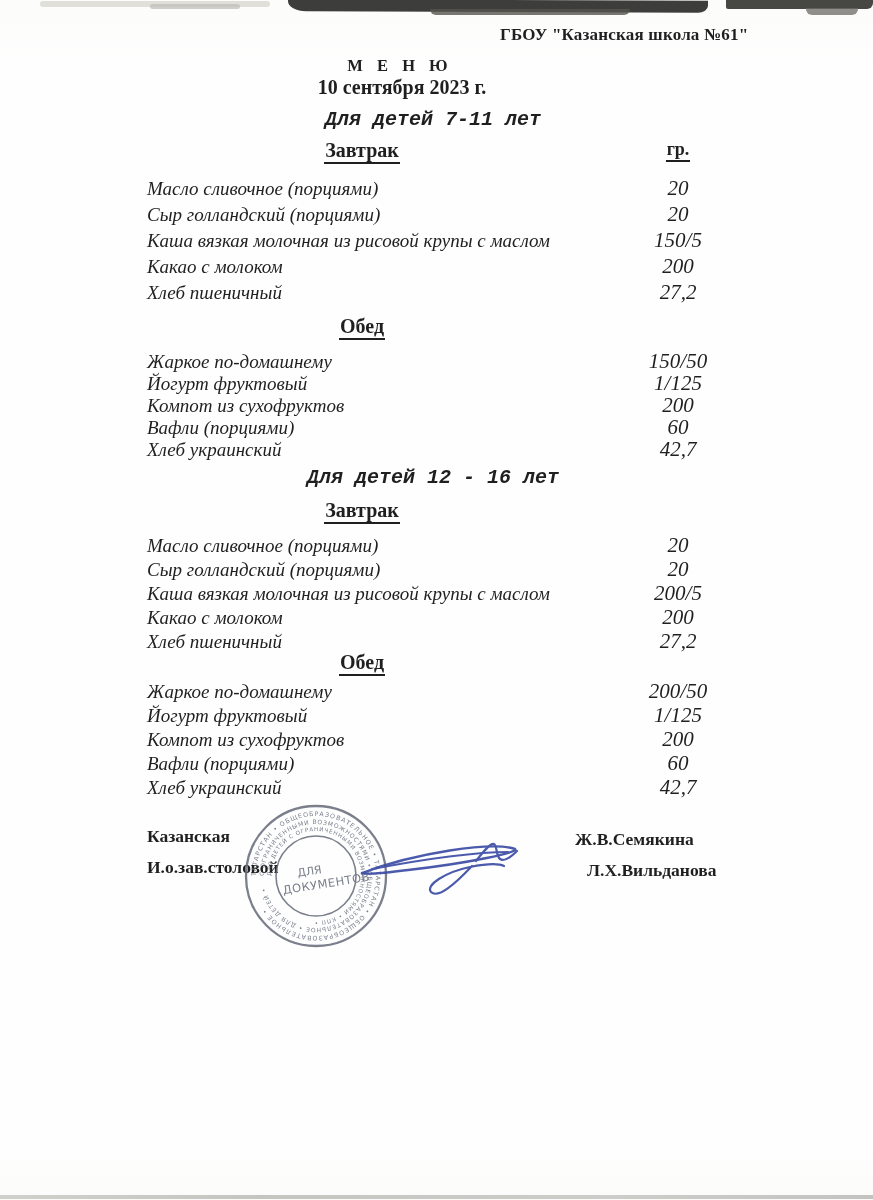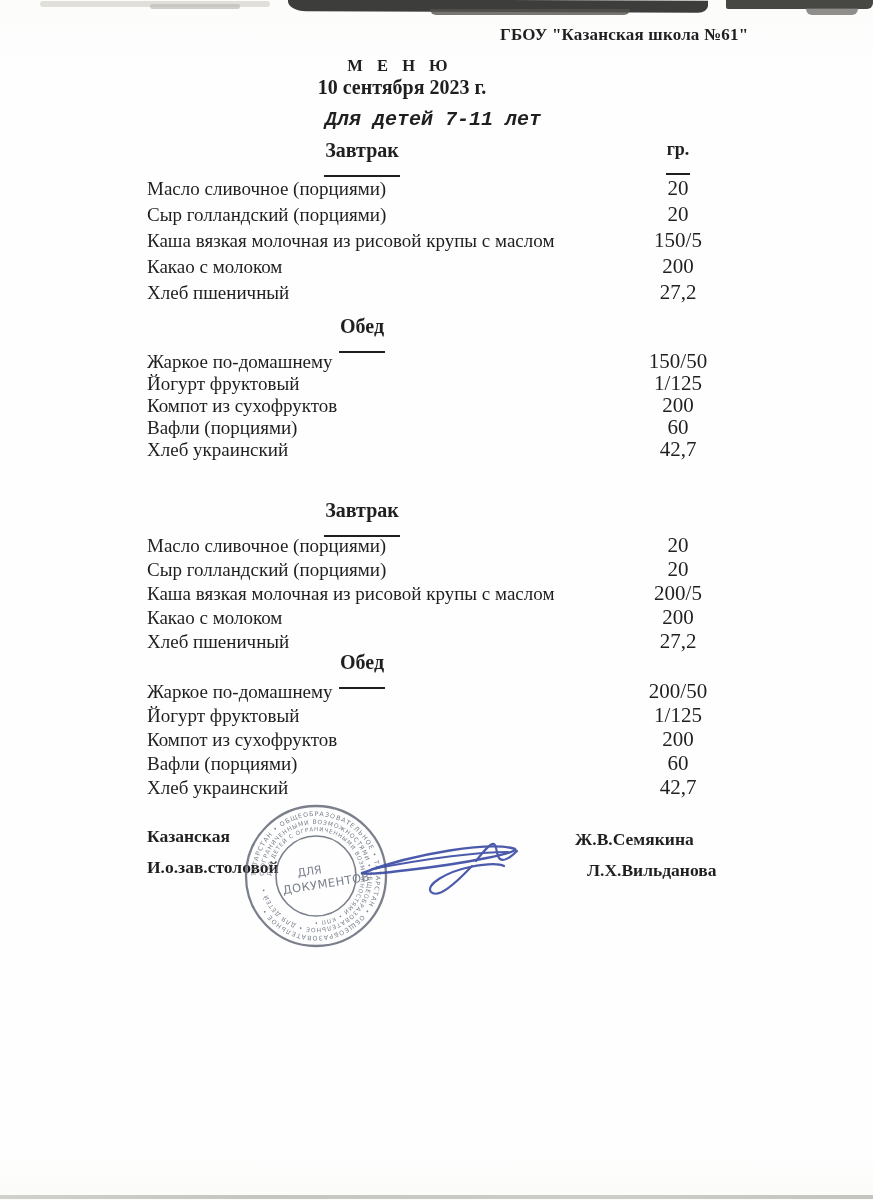--- a/index.html
+++ b/index.html
@@ -24,24 +24,24 @@
   .edge-bottom{position:absolute;left:0;top:1195px;width:873px;height:4px;
     background:linear-gradient(90deg,#b9b9b3,#a8a8a2 30%,#b4b4ae 70%,#a5a5a0);opacity:.65;}
 
   .school{left:500px;top:25px;width:280px;font-weight:bold;font-size:17px;letter-spacing:.2px;}
   .menu-title{left:0;top:56px;width:800px;text-align:center;font-weight:bold;font-size:16.5px;letter-spacing:5px;}
   .menu-date{left:0;top:76px;width:804px;text-align:center;font-weight:bold;font-size:20px;}
 
   .sec-head{width:866px;left:0;text-align:center;font-weight:bold;font-style:italic;font-size:20px;font-family:Liberation Mono, monospace;}
   .meal-row{left:0;width:873px;height:26px;}
   .meal-name{position:absolute;left:0;width:724px;text-align:center;font-weight:bold;font-size:20px;}
-  .meal-name span, .amount-head span{border-bottom:2px solid #1f1f1f;padding:0 1px 14px 1px;}
+  .meal-name span, .amount-head span{border-bottom:2px solid #1f1f1f;padding:0 1px 1px 1px;}
   .amount-head{position:absolute;left:613px;width:130px;text-align:center;font-weight:bold;font-size:18px;}
 
-  .items{left:0;width:855px;}
+  .items{left:0;width:855px;font-style:italic;}
   .row{position:relative;width:873px;}
   .b1 .row{height:26px;}
   .l1 .row{height:22px;}
   .b2 .row{height:24px;}
   .l2 .row{height:24px;}
   .dish{position:absolute;left:147px;top:2px;font-size:19px;white-space:nowrap;}
   .amt{position:absolute;left:613px;top:0;width:130px;text-align:center;font-size:21px;}
 
   .sig-role{font-weight:bold;font-size:17.5px;}
   .sig-name{font-weight:bold;font-size:17.5px;}
@@ -116,20 +116,21 @@
     <div class="row">
       <span class="dish">Вафли (порциями)</span>
       <span class="amt">60</span>
     </div>
     <div class="row">
       <span class="dish">Хлеб украинский</span>
       <span class="amt">42,7</span>
     </div>
   </div>
 
+  <div class="abs sec-head" style="top:466px">Для детей 12 - 16 лет</div>
 
   <div class="abs meal-row" style="top:499px">
     <div class="meal-name"><span>Завтрак</span></div>
   </div>
 
   <div class="abs items b2" style="top:533px">
     <div class="row">
       <span class="dish">Масло сливочное (порциями)</span>
       <span class="amt">20</span>
     </div>

